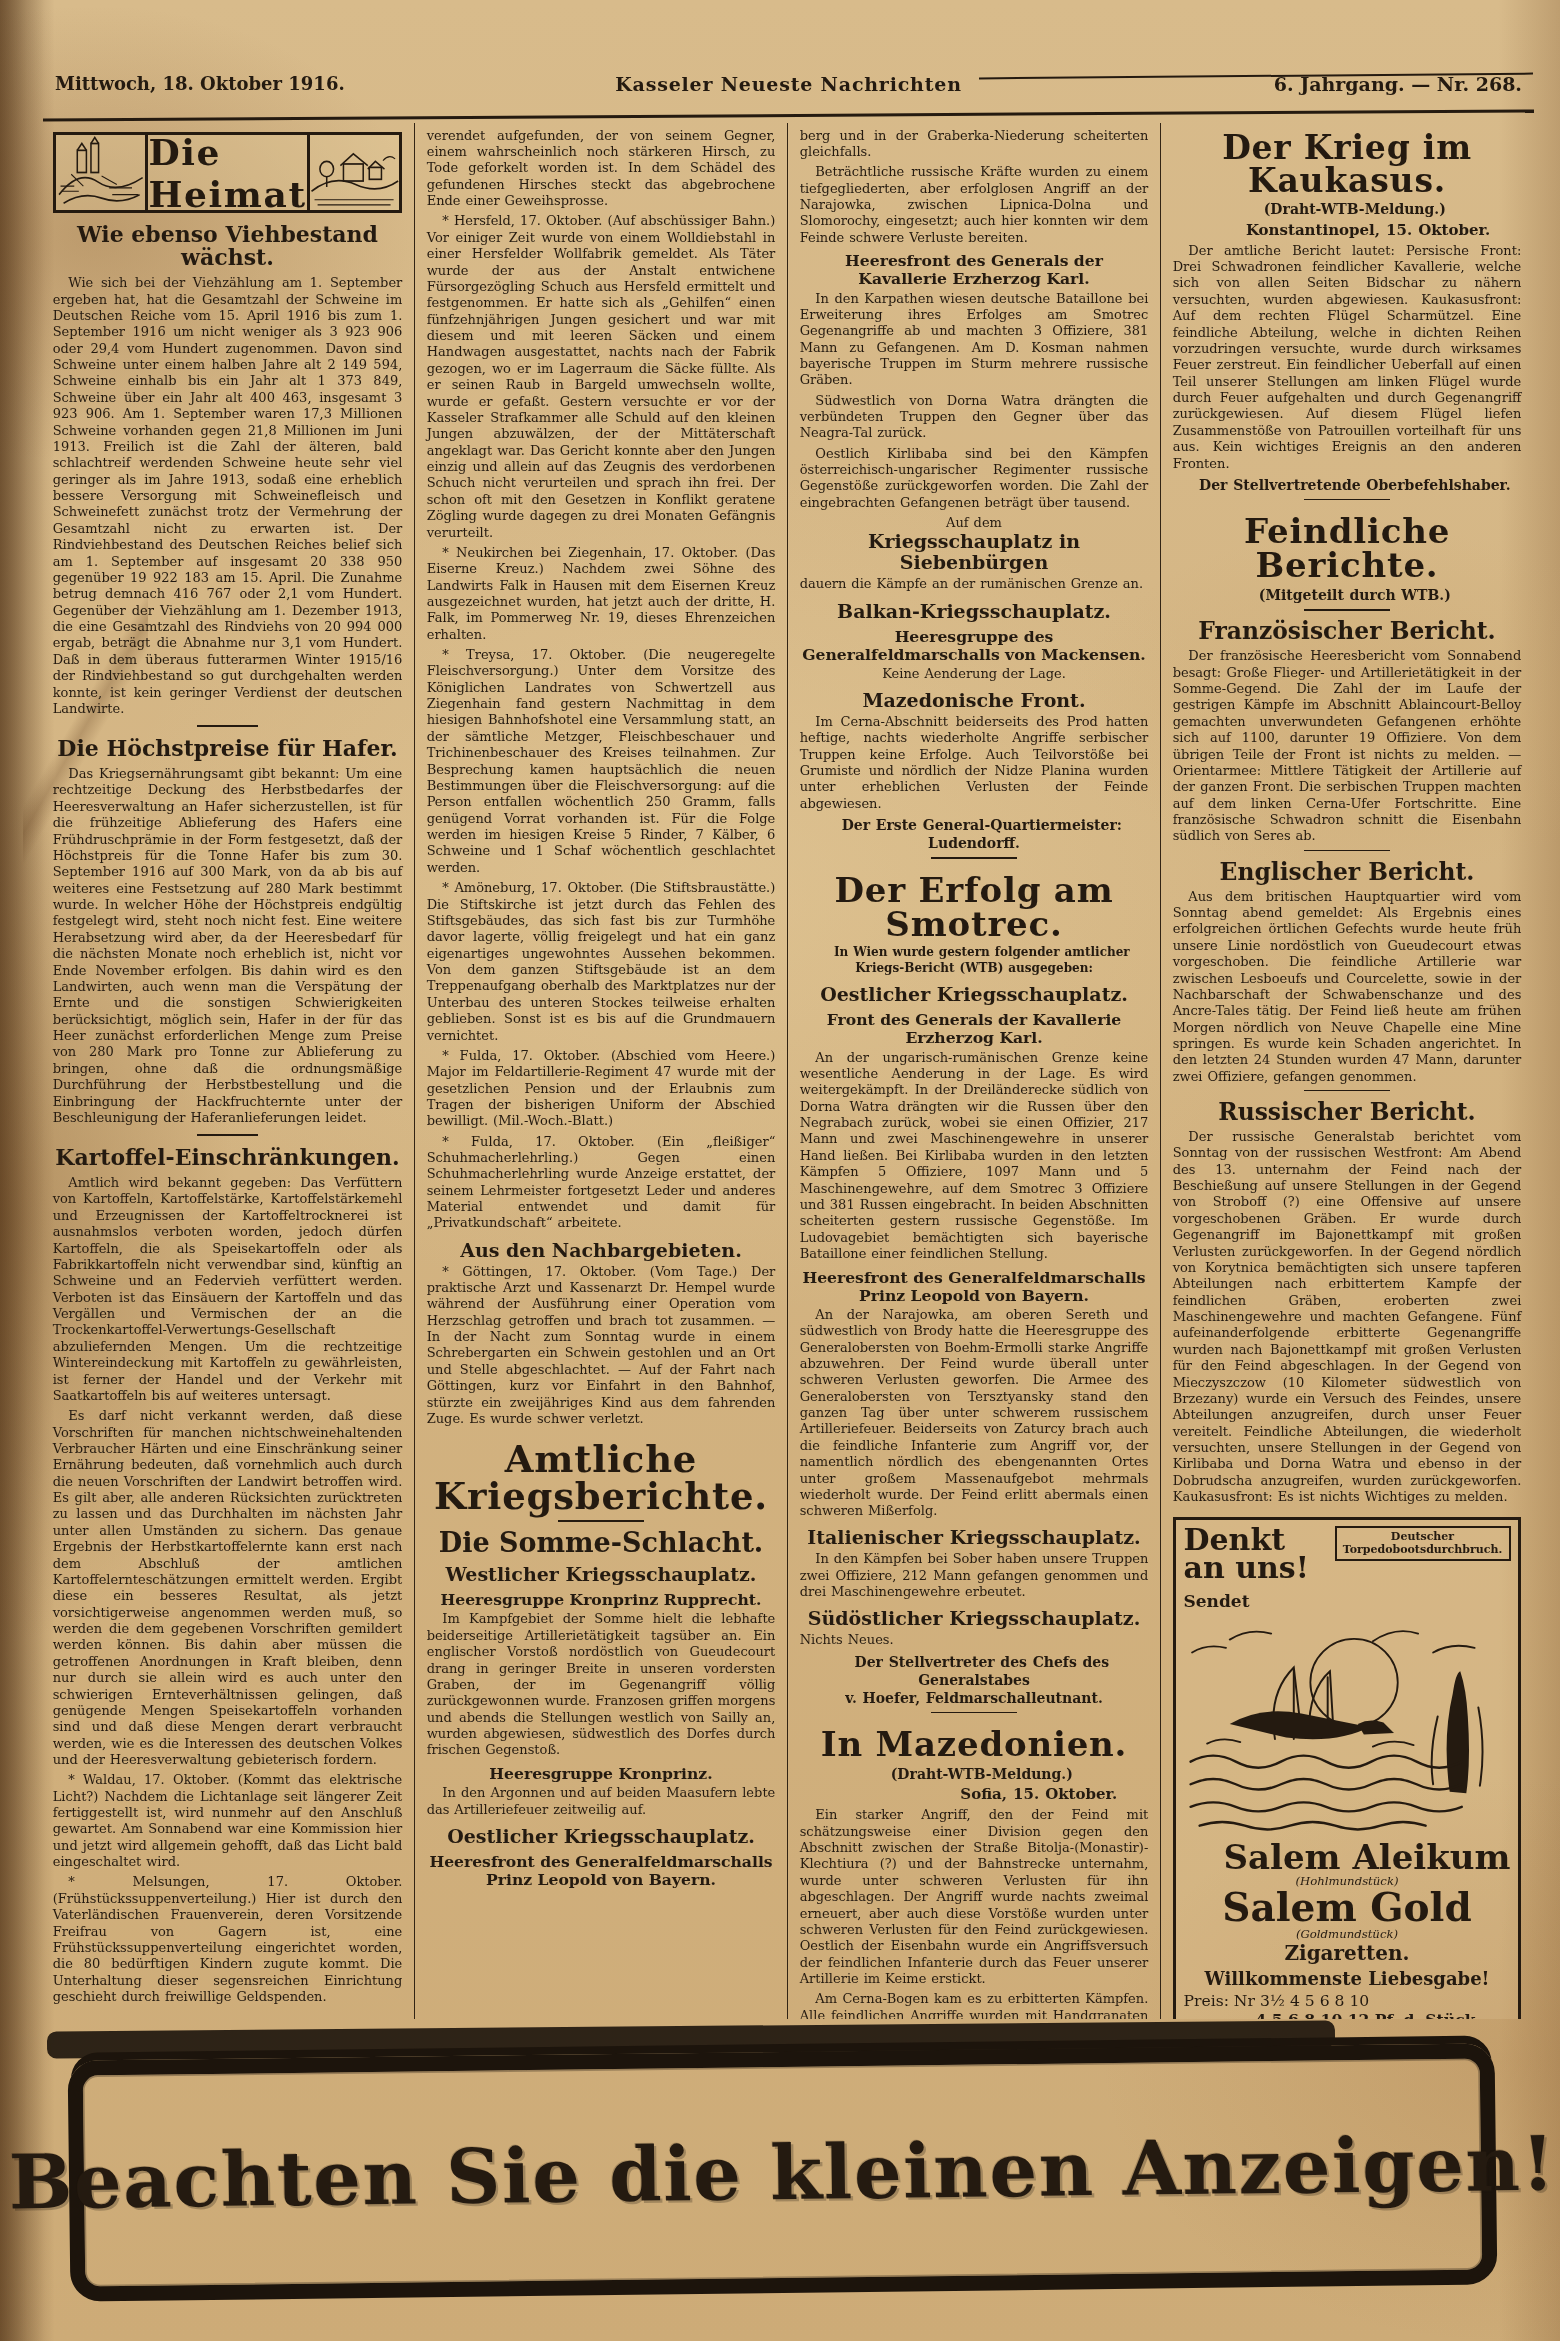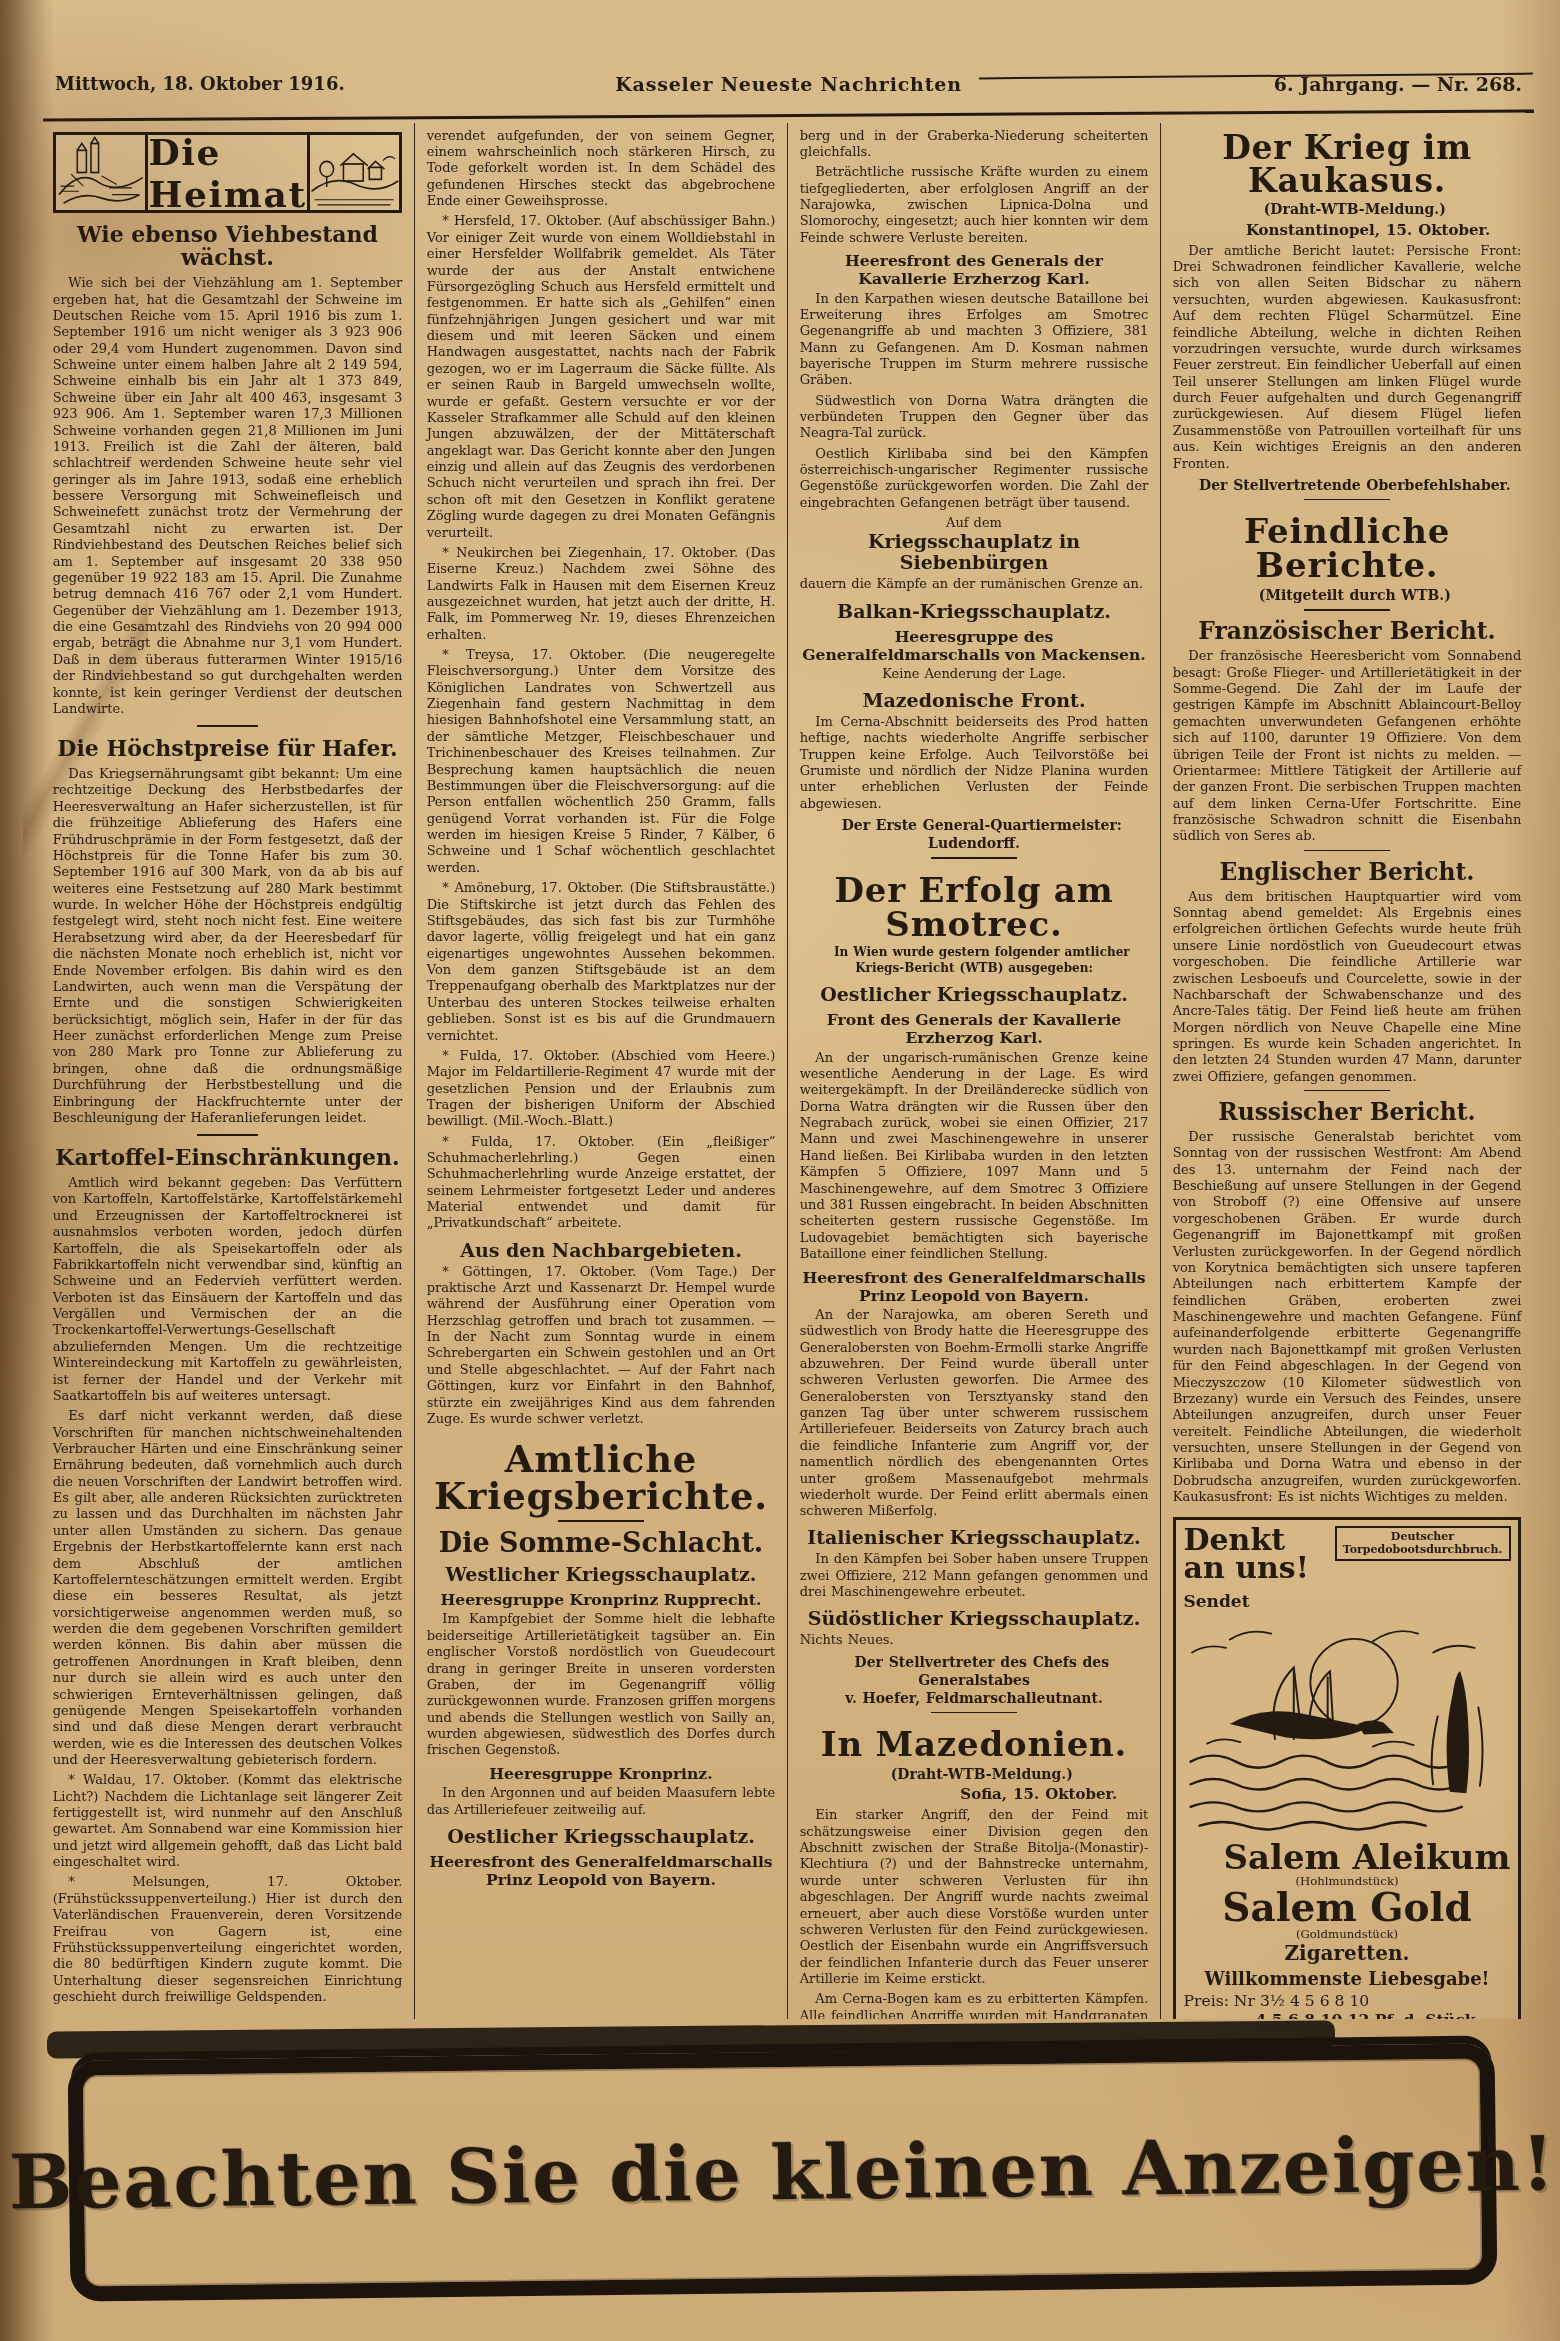--- a/index.html
+++ b/index.html
@@ -50,21 +50,21 @@
   .heimat .img{width:92px;border-right:3.1px solid #241a10;}
   .heimat .img.r{border-right:none;border-left:3.1px solid #241a10;}
   .heimat .t{flex:1;display:flex;align-items:center;justify-content:center;font-size:36px;font-weight:bold;letter-spacing:1.6px;}
   
   .ad{border:3.1px solid #241a10;margin-top:11px;padding:6.2px 7.8px;position:relative;background:rgba(233,211,163,.2);}
   .ad-top{display:flex;justify-content:space-between;}
   .denkt{font-size:30px;font-weight:bold;line-height:.95;}
   .sendet{font-size:17px;font-weight:bold;}
   .tbox{border:2.3px solid #241a10;font-size:11px;font-weight:bold;text-align:center;padding:2.3px 6.2px;height:fit-content;line-height:1.2;}
   .brand1{font-size:34px;font-weight:bold;text-align:right;line-height:1;margin-top:3.1px;}
-  .brandsub{font-size:11.7px;text-align:center;}
+  .brandsub{font-size:11.7px;text-align:center;font-style:italic;}
   .brand2{font-size:39px;font-weight:bold;text-align:center;line-height:1;}
   .zig{font-size:20px;font-weight:bold;text-align:center;}
   .liebes{font-size:18px;font-weight:bold;text-align:center;margin:3.1px 0;}
   .price{font-size:15.6px;font-weight:normal;margin:1.6px 0 0;line-height:1.2;}
   .price2{font-size:15.6px;font-weight:bold;margin:0 0 1.6px 72px;line-height:1.2;}
   
   .banner{position:absolute;left:69px;top:2052px;width:1397px;height:211px;
     border:15.6px solid #1c140c;border-radius:30px;transform:rotate(-.7deg);
     display:flex;align-items:center;justify-content:center;
     box-shadow:0 -11px 0 -3.1px #1c140c, inset 0 0 0 1.6px rgba(28,20,12,.3);}

